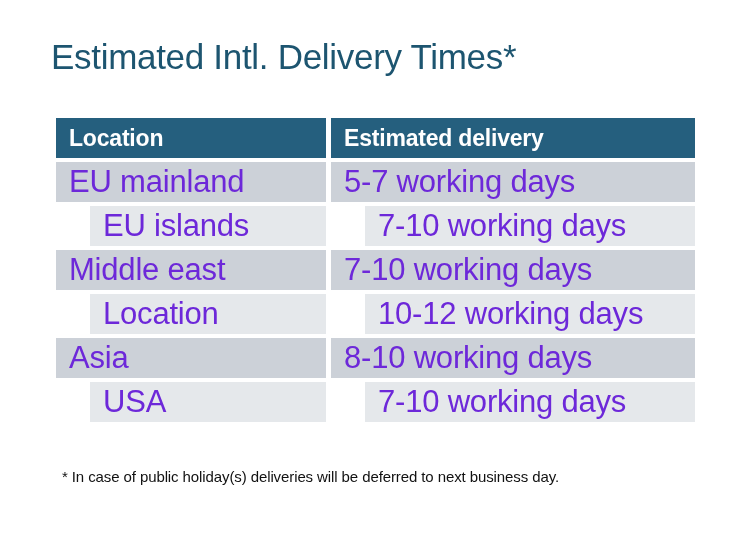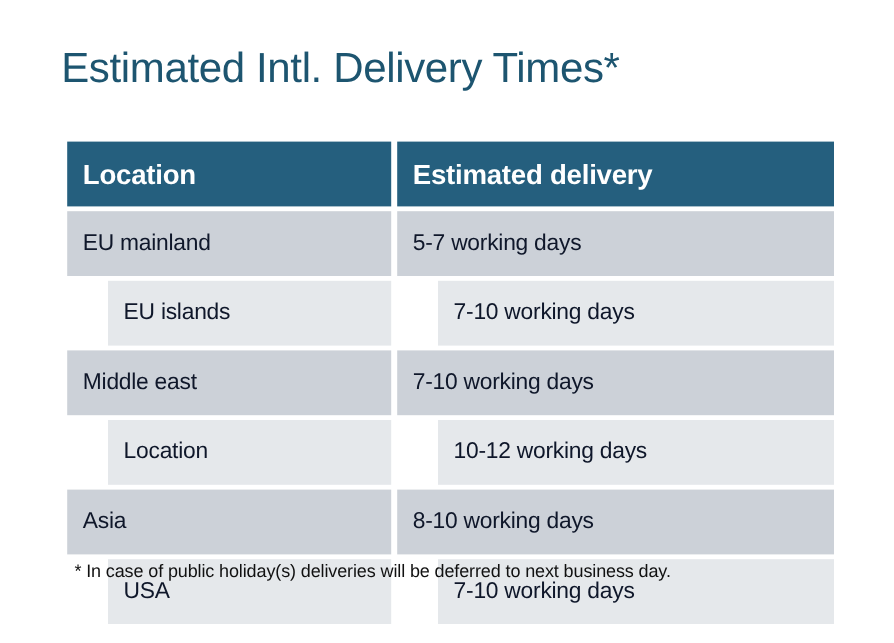--- a/index.html
+++ b/index.html
@@ -44,42 +44,42 @@
     table-layout: fixed;
   }
   .delivery-table th,
   .delivery-table td {
     padding: 0;
     margin: 0;
   }
 
   
   .cell {
-    height: 54px;
+    height: 40px;
     display: flex;
     align-items: center;
     padding-left: 13px;
     box-sizing: border-box;
   }
 
   .col-location { width: 270px; }
   .col-delivery { width: 364px; }
 
   .head-cell {
     background: #255f7e;
     color: #ffffff;
     font-size: 23px;
     font-weight: bold;
     letter-spacing: -0.2px;
     white-space: nowrap;
   }
 
   .body-cell {
-    color: #0f172a;
-    font-size: 19px;
+    color: #6d28d9;
+    font-size: 31px;
     font-weight: 400;
     letter-spacing: -0.2px;
     white-space: nowrap;
   }
 
   .row-dark .body-cell { background: #ccd1d8; }
   .row-light .body-cell { background: #e5e8eb; margin-left: 34px; }
 
   
   .footnote {

